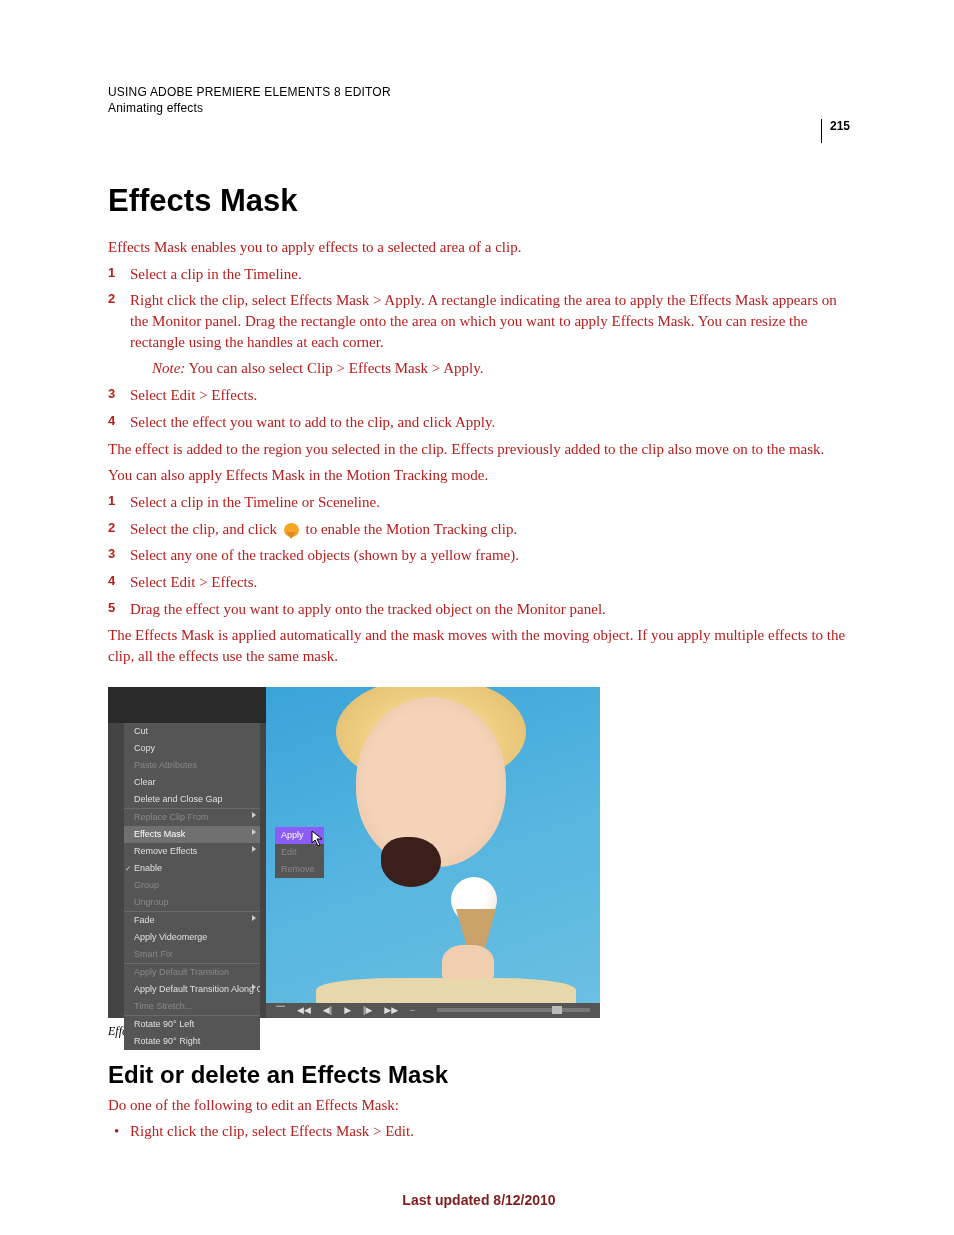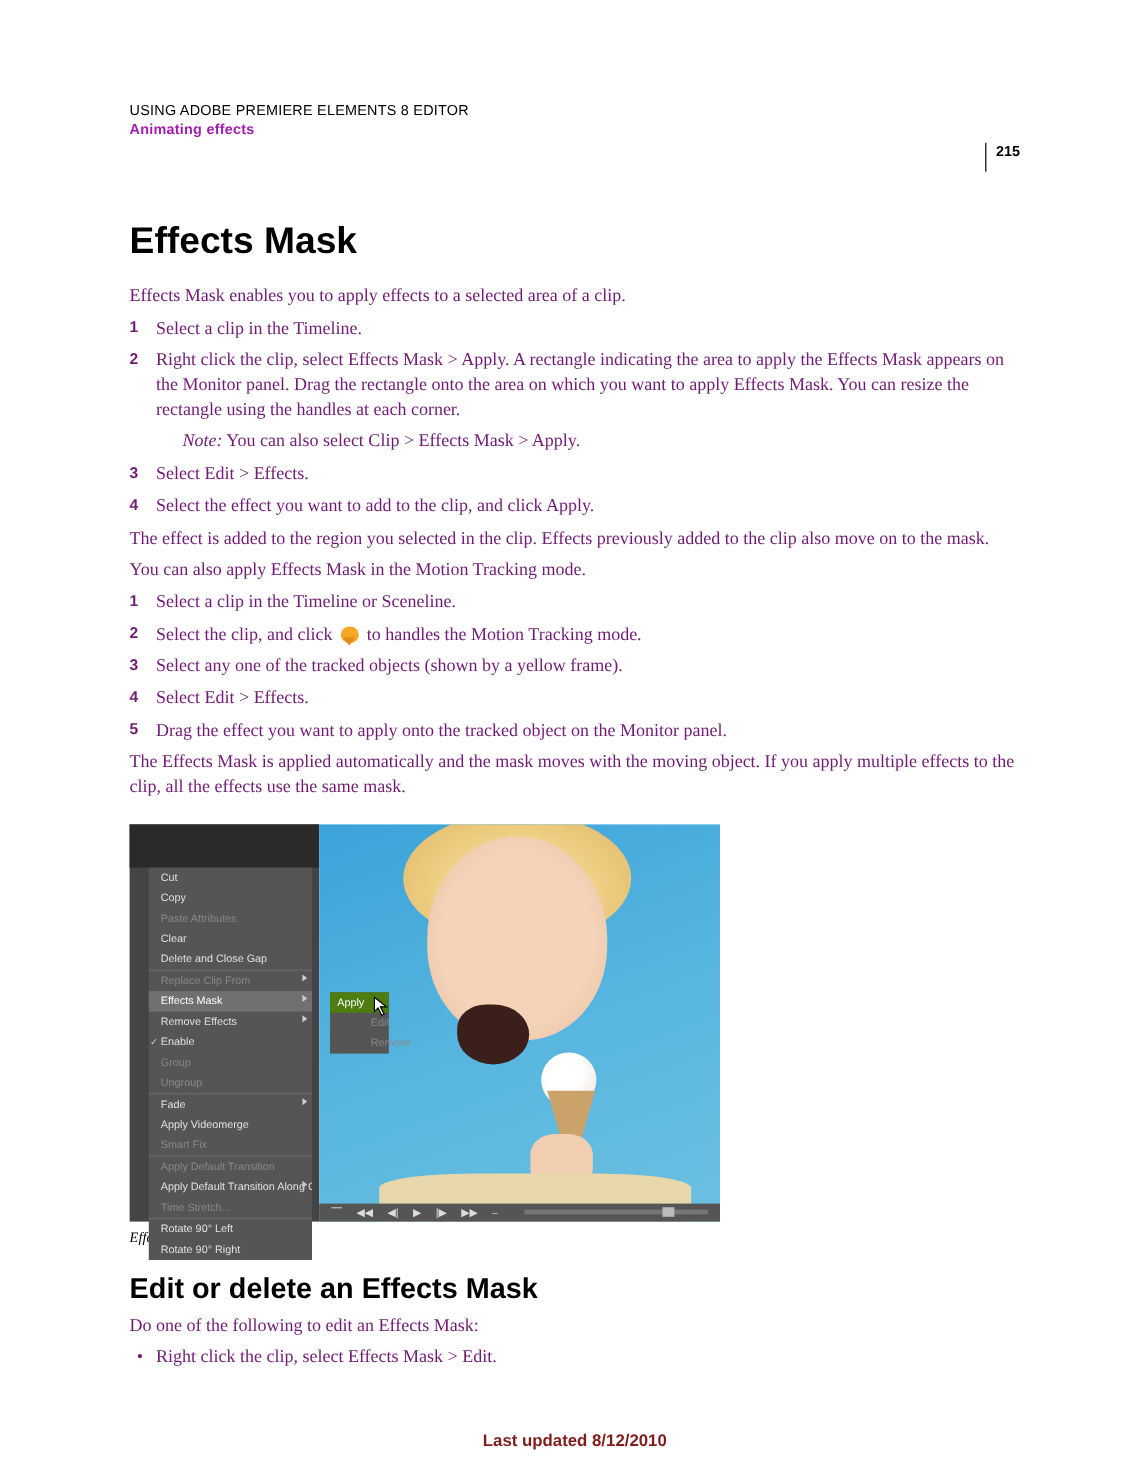--- a/index.html
+++ b/index.html
@@ -22,23 +22,23 @@
     flex: 1;
     font-size: 12px;
     letter-spacing: 0.2px;
   }
   .running-head {
     color: #000;
     font-family: "Myriad Pro", Arial, sans-serif;
     font-size: 12px;
   }
   .section-head {
-    color: #a21caf;
-    font-family: "Myriad Pro", Arial, sans-serif;
-    font-weight: bold;
+    color: #000000;
+    font-family: "Myriad Pro", Arial, sans-serif;
+    font-weight: normal;
     font-size: 12px;
     margin-top: 2px;
   }
   .pagenum-box {
     border-left: 1px solid #000;
     padding-left: 8px;
     padding-bottom: 10px;
     font-family: "Myriad Pro", Arial, sans-serif;
     font-weight: bold;
     font-size: 12px;
@@ -47,21 +47,21 @@
   h1.title {
     font-family: "Myriad Pro", Arial, sans-serif;
     font-weight: 700;
     font-size: 31px;
     margin: 30px 0 18px 0;
     color: #000;
   }
   p.body, li {
     font-size: 15px;
     line-height: 1.38;
-    color: #701a75;
+    color: #b91c1c;
     margin: 6px 0;
   }
   ol.steps {
     margin: 6px 0 6px 0;
     padding-left: 0;
     list-style: none;
     counter-reset: step;
   }
   ol.steps > li {
     counter-increment: step;
@@ -162,22 +162,22 @@
     position: absolute;
     left: 167px;
     top: 140px;
     width: 49px;
     background: #555;
     font-family: Arial, sans-serif;
     font-size: 9px;
     color: #e0e0e0;
   }
   .sub-item { padding: 2px 6px; height: 13px; line-height: 13px; }
-  .sub-item.highlight { background: #4d7c0f; color: #fff; }
-  .sub-item.disabled { color: #888; margin-left: 28px; }
+  .sub-item.highlight { background: #8b5cf6; color: #fff; }
+  .sub-item.disabled { color: #888; }
   .cursor-svg {
     position: absolute;
     left: 203px; top: 143px;
     width: 14px; height: 18px;
   }
   .fig-right {
     flex: 1;
     background: linear-gradient(160deg, #3aa3d9 0%, #56b5df 50%, #6cc0e2 100%);
     position: relative;
     overflow: hidden;
@@ -326,21 +326,21 @@
     <li>Select Edit &gt; Effects.</li>
     <li>Select the effect you want to add to the clip, and click Apply.</li>
   </ol>
 
   <p class="body">The effect is added to the region you selected in the clip. Effects previously added to the clip also move on to the mask.</p>
   <p class="body">You can also apply Effects Mask in the Motion Tracking mode.</p>
 
   <ol class="steps">
     <li>Select a clip in the Timeline or Sceneline.</li>
     <li>
-      <span>Select the clip, and click </span><span class="tracking-icon"></span><span> to handles the Motion Tracking mode.</span>
+      <span>Select the clip, and click </span><span class="tracking-icon"></span><span> to enable the Motion Tracking clip.</span>
     </li>
     <li>Select any one of the tracked objects (shown by a yellow frame).</li>
     <li>Select Edit &gt; Effects.</li>
     <li>Drag the effect you want to apply onto the tracked object on the Monitor panel.</li>
   </ol>
 
   <p class="body">The Effects Mask is applied automatically and the mask moves with the moving object. If you apply multiple effects to the clip, all the effects use the same mask.</p>
 
   <div class="figure">
     <div class="fig-left">

